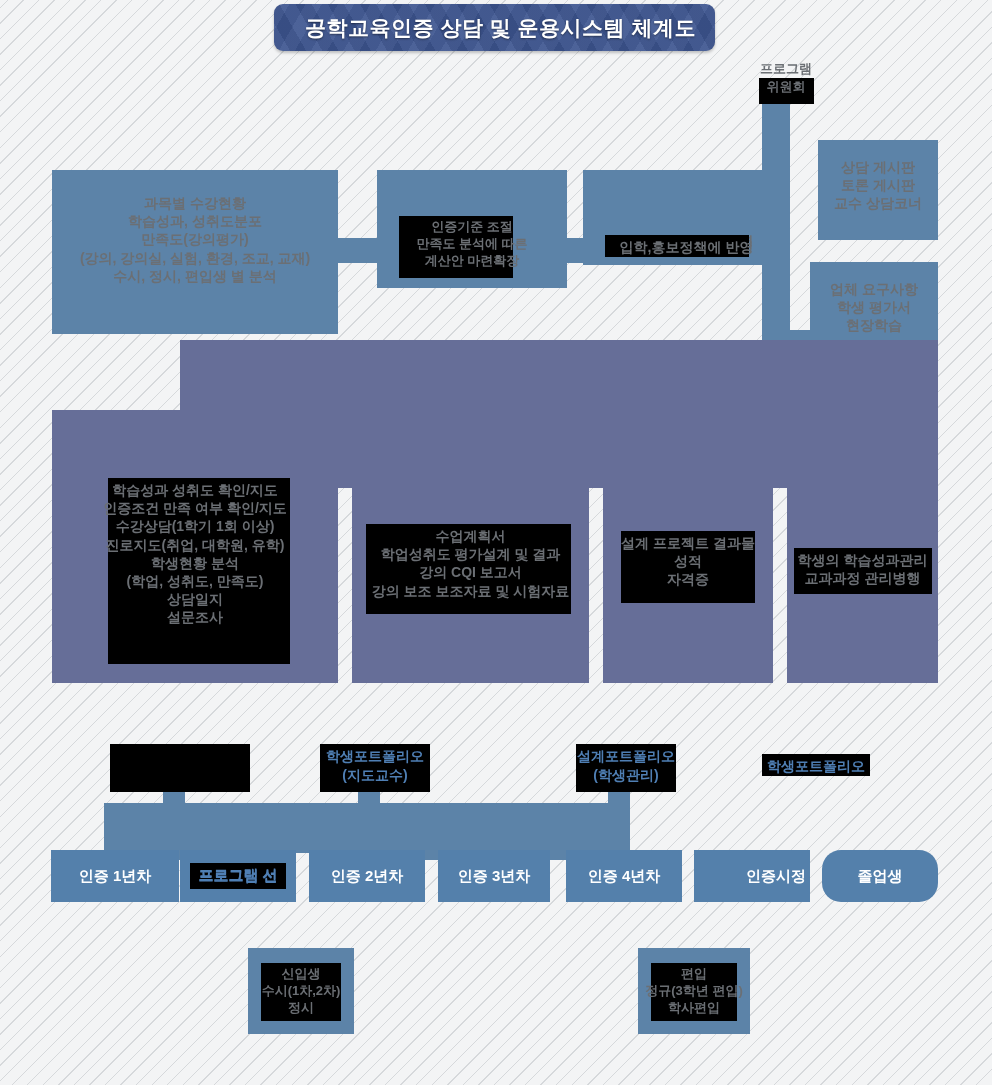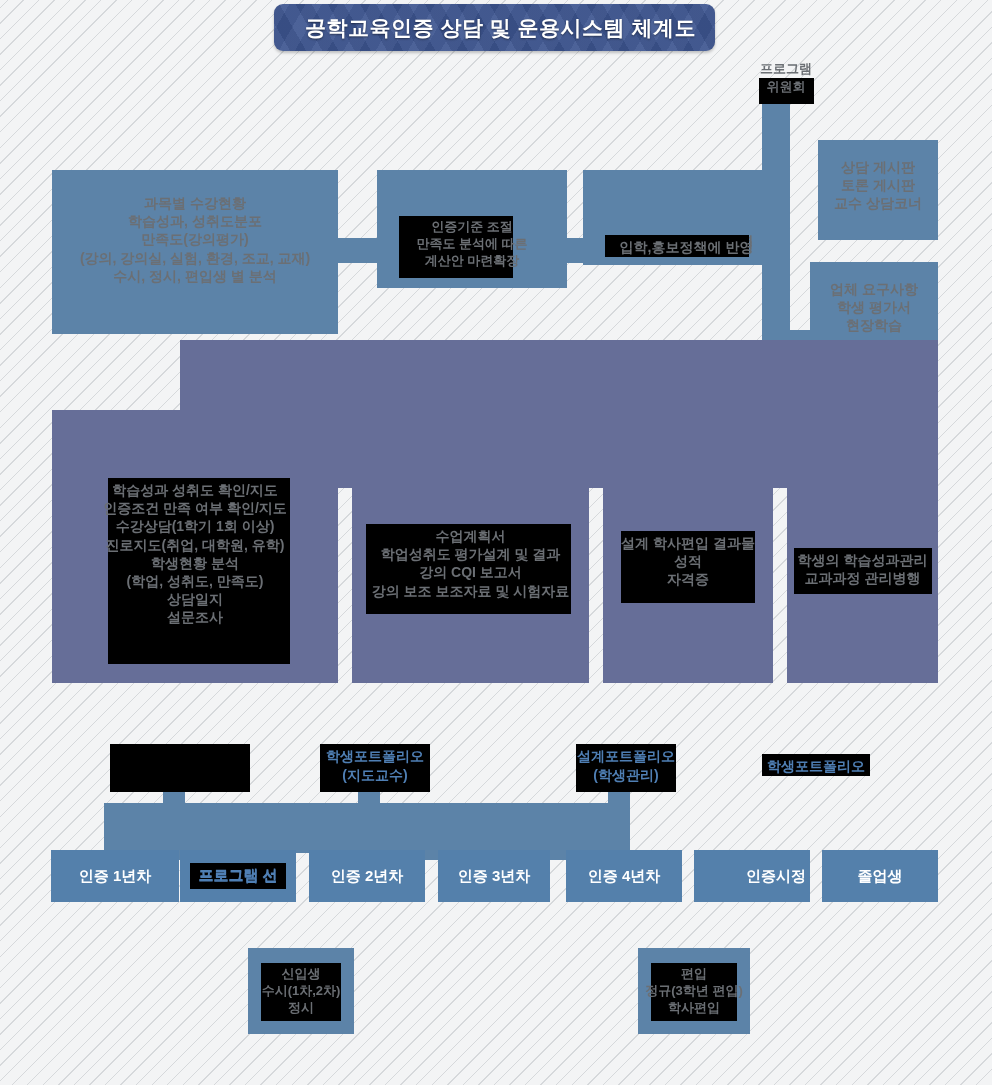--- a/index.html
+++ b/index.html
@@ -134,21 +134,21 @@
 
   <div class="abs panel-purple" style="left:352px;top:465px;width:237px;height:218px;"></div>
   <div class="abs blackbox" style="left:366px;top:524px;width:205px;height:90px;"></div>
   <div class="abs txt lbl-14" style="left:352px;top:527px;width:237px;">수업계획서
 학업성취도 평가설계 및 결과
 강의 CQI 보고서
 강의 보조 보조자료 및 시험자료</div>
 
   <div class="abs panel-purple" style="left:603px;top:465px;width:170px;height:218px;"></div>
   <div class="abs blackbox" style="left:621px;top:531px;width:134px;height:72px;"></div>
-  <div class="abs txt lbl-14" style="left:603px;top:534px;width:170px;">설계 학사편입 결과물
+  <div class="abs txt lbl-14" style="left:603px;top:534px;width:170px;">설계 프로젝트 결과물
 성적
 자격증</div>
 
   <div class="abs panel-purple" style="left:787px;top:465px;width:151px;height:218px;"></div>
   <div class="abs blackbox" style="left:794px;top:548px;width:138px;height:46px;"></div>
   <div class="abs txt lbl-14" style="left:787px;top:551px;width:151px;">학생의 학습성과관리
 교과과정 관리병행</div>
 
   <div class="abs pf-plate" style="left:110px;top:744px;width:140px;height:48px;"></div>
 
@@ -187,21 +187,21 @@
   </div>
   <div class="abs yearbtn" style="left:438px;top:850px;width:112px;height:52px;">
     <span>인증 3년차</span>
   </div>
   <div class="abs yearbtn" style="left:566px;top:850px;width:116px;height:52px;">
     <span>인증 4년차</span>
   </div>
   <div class="abs yearbtn" style="left:694px;top:850px;width:116px;height:52px;padding-left:48px;">
     <span>인증시정</span>
   </div>
-  <div class="abs yearbtn" style="left:822px;top:850px;width:116px;height:52px;">
+  <div class="abs yearbtn" style="left:822px;top:850px;width:116px;height:52px;border-radius:19px;">
     <span>졸업생</span>
   </div>
 
   <div class="abs panel" style="left:248px;top:948px;width:106px;height:86px;"></div>
   <div class="abs blackbox" style="left:261px;top:963px;width:80px;height:58px;"></div>
   <div class="abs txt lbl-13" style="left:248px;top:966px;width:106px;">신입생
 수시(1차,2차)
 정시</div>
 
   <div class="abs panel" style="left:638px;top:948px;width:112px;height:86px;"></div>

